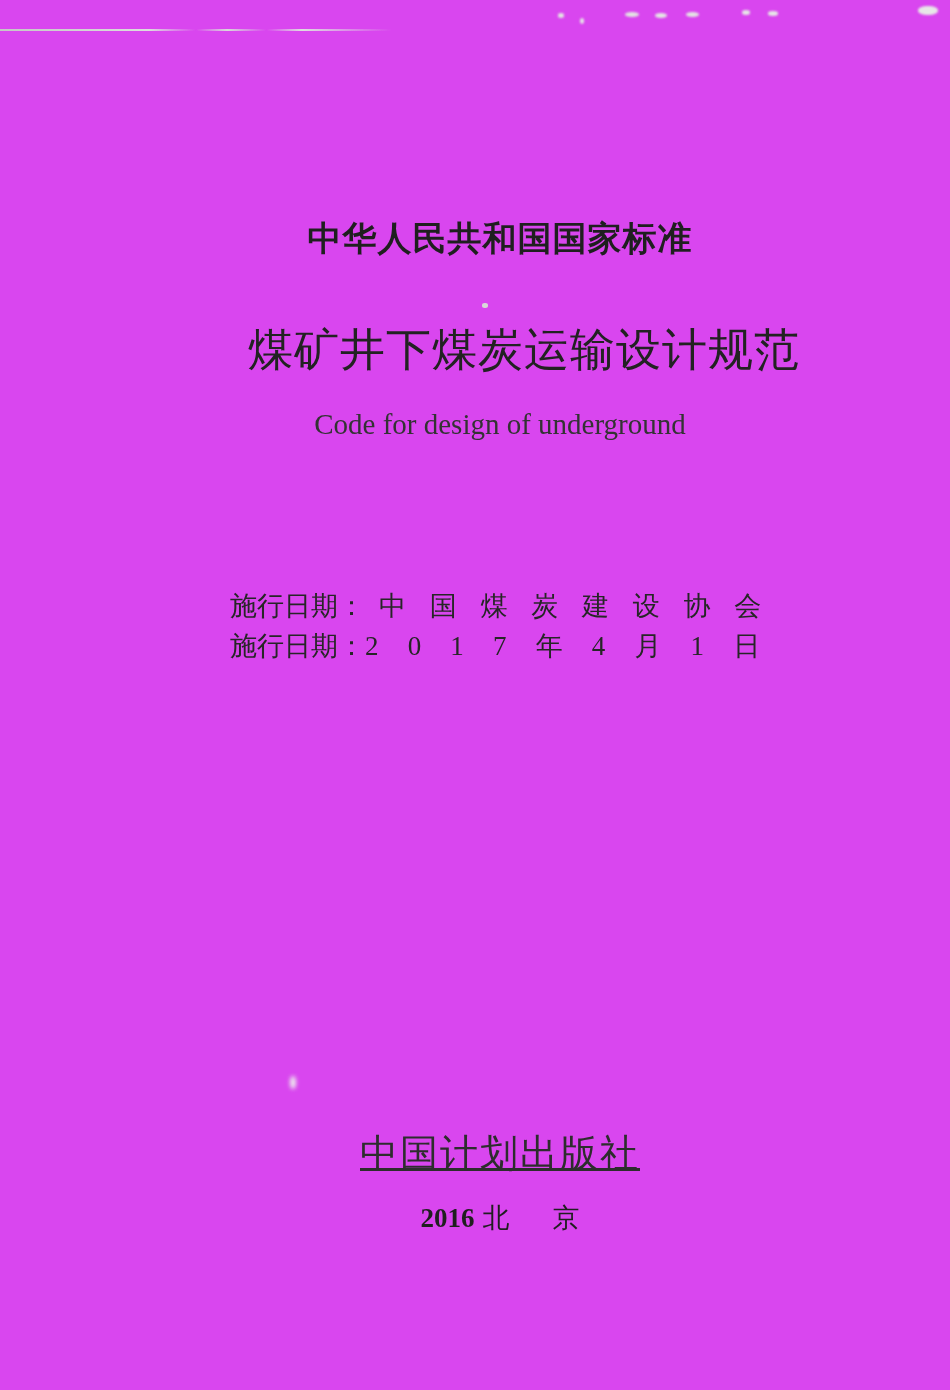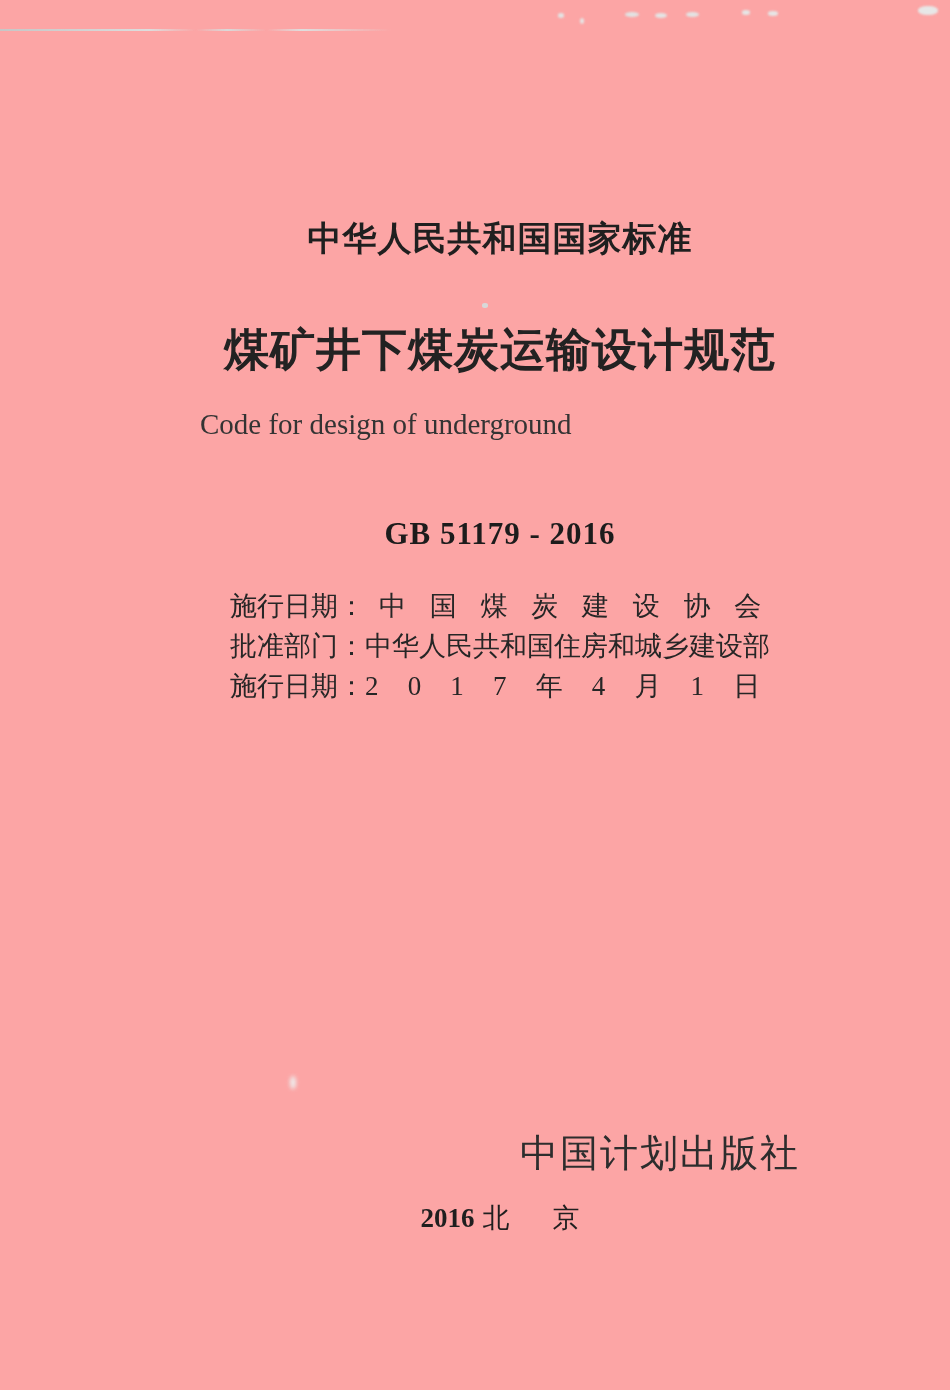--- a/index.html
+++ b/index.html
@@ -4,21 +4,21 @@
 <style>
   html, body {
     margin: 0;
     padding: 0;
     background: #ffffff;
   }
   .page {
     position: relative;
     width: 950px;
     height: 1390px;
-    background: #fca5a5;
+    background: #d946ef;
     overflow: hidden;
     font-family: "Liberation Serif", serif;
     color: #2a2a2a;
   }
   .content {
     position: absolute;
     left: 200px;
     top: 0;
     width: 600px;
     height: 100%;
@@ -31,29 +31,30 @@
     text-align: center;
     font-family: "Liberation Sans", sans-serif;
     font-weight: bold;
     font-size: 34px;
     letter-spacing: 1px;
     color: #1f1f1f;
   }
   .title-zh {
     top: 320px;
     width: 100%;
-    text-align: center;
+    text-align: right;
     font-size: 45px;
-    font-weight: 700;
+    font-weight: 400;
     letter-spacing: 1px;
     color: #222222;
   }
   .title-en {
     top: 404px;
     width: 100%;
+    text-align: center;
     font-size: 29px;
     line-height: 41px;
     color: #333333;
   }
   .std-number {
     top: 516px;
     width: 100%;
     text-align: center;
     font-size: 31px;
     font-weight: bold;
@@ -70,24 +71,25 @@
   .info-row {
     white-space: nowrap;
     height: 40px;
     line-height: 40px;
   }
   .val-spaced { letter-spacing: 0.88em; margin-left: 14px; }
   .val-date   { letter-spacing: 1.08em; margin-top: 12px; }
   .publisher {
     top: 1128px;
     width: 100%;
-    text-align: right;
+    text-align: center;
     font-size: 38px;
     letter-spacing: 2px;
     color: #2d2d2d;
+    text-decoration: underline;
   }
   .edition {
     top: 1200px;
     width: 100%;
     text-align: center;
     font-size: 27px;
     color: #1f1f1f;
   }
   .edition-year {
     font-weight: bold;
@@ -143,28 +145,24 @@
   <div class="content">
 
     <div class="std-label">中华人民共和国国家标准</div>
 
     <div class="title-zh">煤矿井下煤炭运输设计规范</div>
 
     <div class="title-en">
       <div>Code for design of underground</div>
     </div>
 
-    <div class="std-number">GB 51179 - 2016</div>
 
     <div class="info">
       <div class="info-row">
         <span class="info-label">施行日期：</span><span class="val-spaced">中国煤炭建设协会</span>
-      </div>
-      <div class="info-row">
-        <span class="info-label">批准部门：</span><span>中华人民共和国住房和城乡建设部</span>
       </div>
       <div class="info-row">
         <span class="info-label">施行日期：</span><span class="val-date">2017年4月1日</span>
       </div>
     </div>
 
     <div class="publisher">中国计划出版社</div>
 
     <div class="edition">
       <span class="edition-year">2016</span><span class="edition-city">北京</span>

